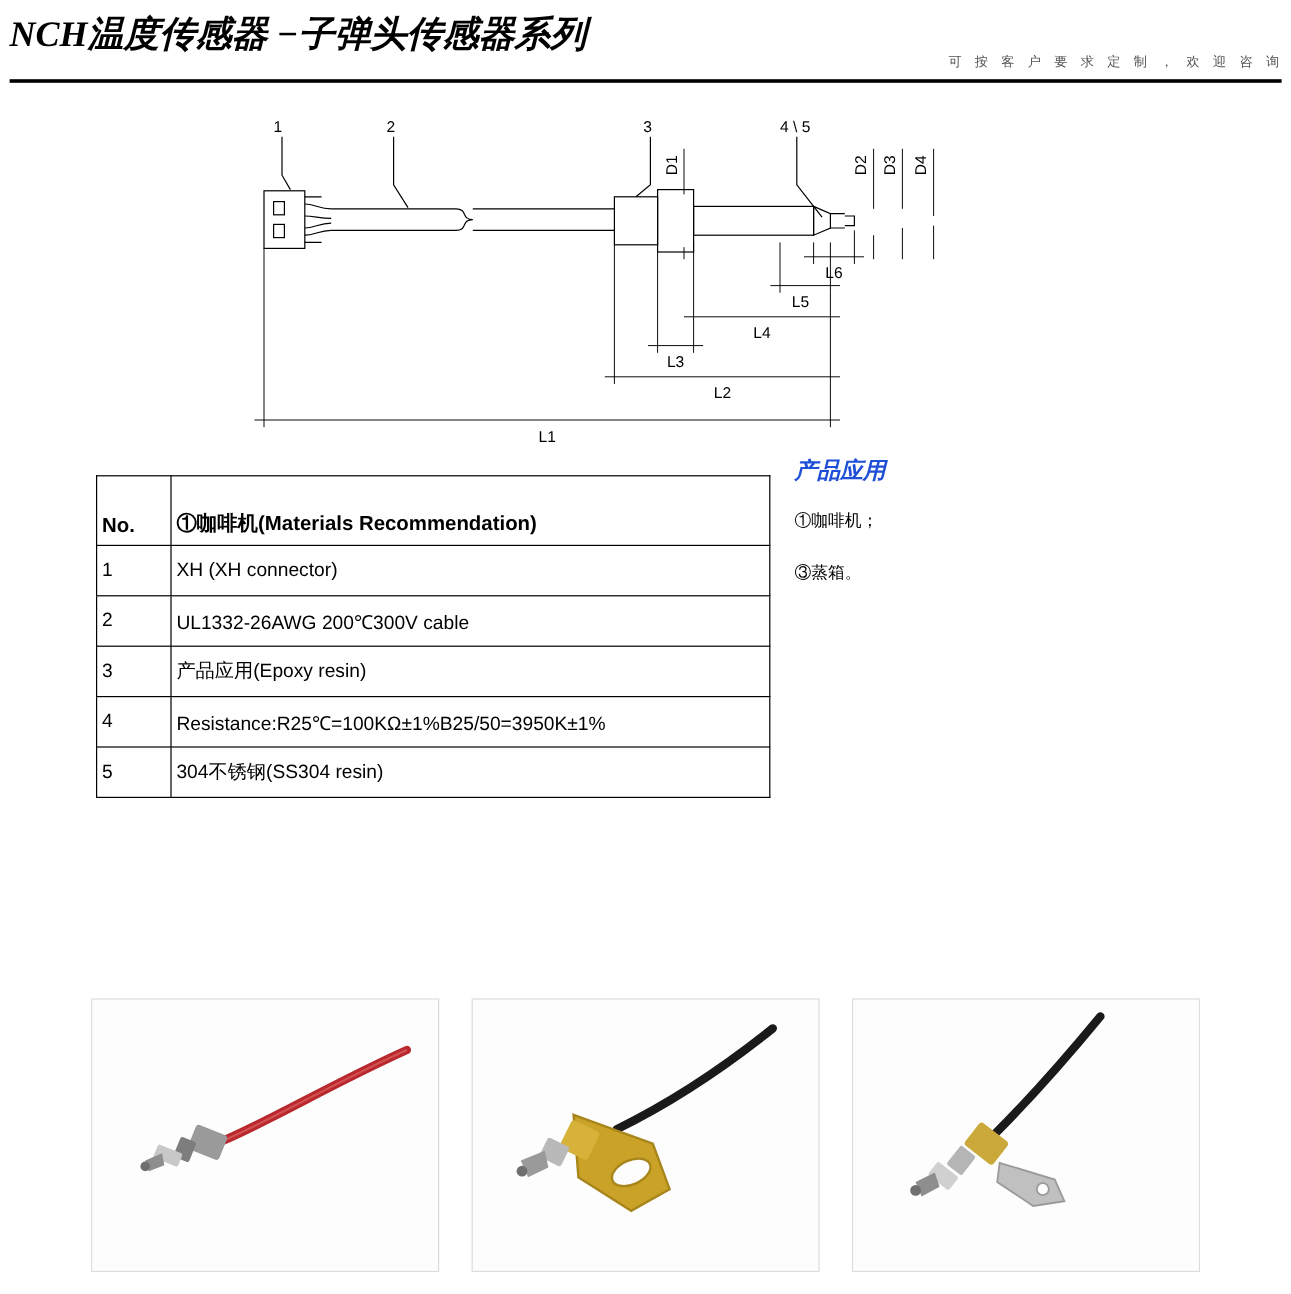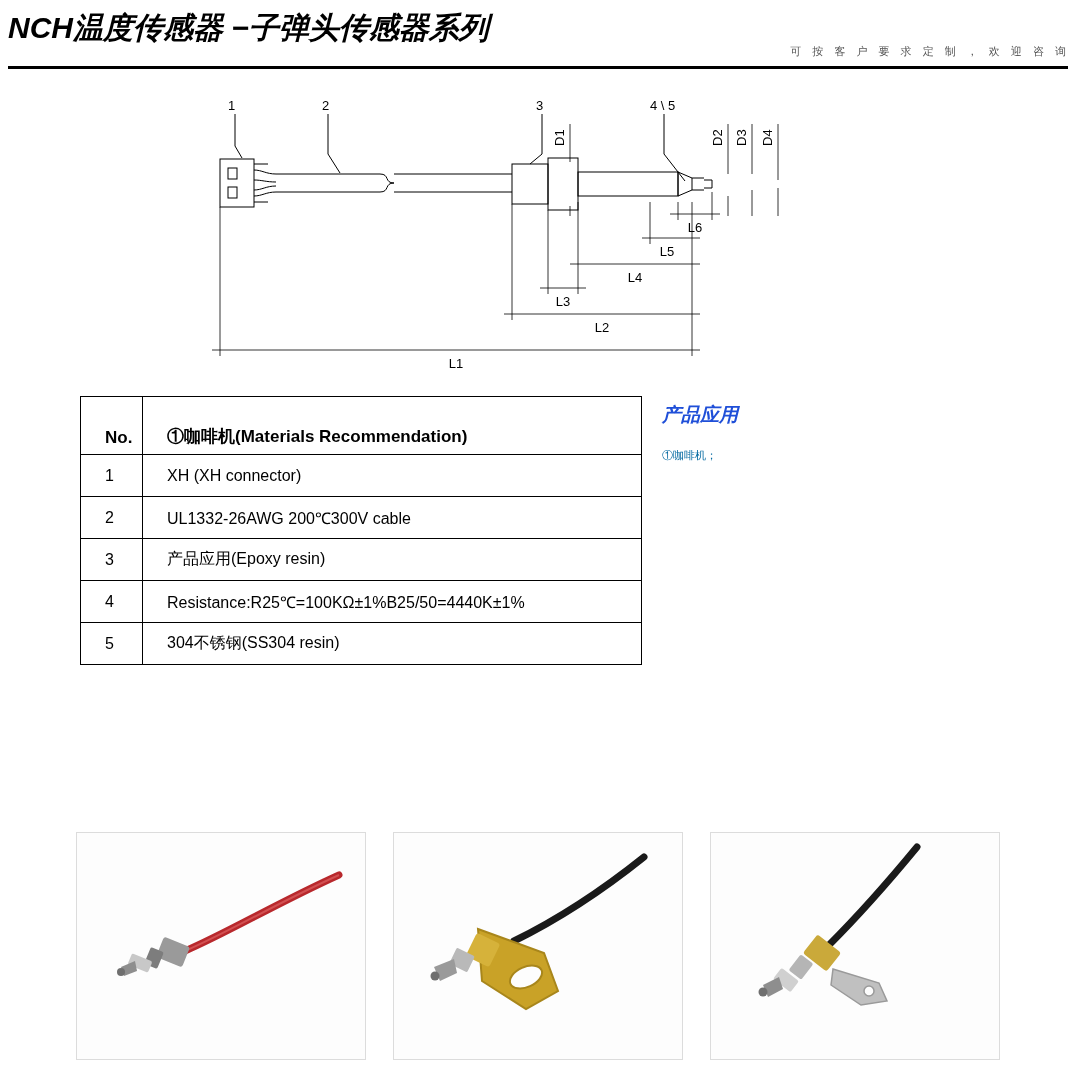--- a/index.html
+++ b/index.html
@@ -25,21 +25,21 @@
   }
   .header-title {
     position: absolute;
     left: 8px;
     top: 8px;
     font-size: 30px;
     font-weight: bold;
     font-style: italic;
     letter-spacing: 0px;
     white-space: nowrap;
-    font-family: Liberation Sans, sans-serif;
+    font-family: Liberation Serif, serif;
   }
   .header-note {
     position: absolute;
     right: 6px;
     top: 44px;
     font-size: 11px;
     color: #555;
     letter-spacing: 4px;
     white-space: nowrap;
   }
@@ -66,53 +66,53 @@
   .mat-table {
     position: absolute;
     left: 80px;
     top: 396px;
     width: 562px;
     border-collapse: collapse;
     table-layout: fixed;
   }
   .mat-table th, .mat-table td {
     border: 1px solid #000;
-    padding: 6px 24px;
+    padding: 6px 4px;
     text-align: left;
     vertical-align: middle;
     font-size: 16px;
     height: 42px;
     box-sizing: border-box;
   }
   .mat-table th {
     font-weight: bold;
     font-size: 17px;
     height: 58px;
     vertical-align: bottom;
   }
   .mat-table col.c-no { width: 62px; }
 
   
   .apps {
     position: absolute;
     left: 662px;
-    top: 402px;
+    top: 379px;
     width: 340px;
   }
   .apps-title {
     font-size: 19px;
     font-weight: bold;
     font-style: italic;
     color: #1f4fd8;
     margin-bottom: 20px;
   }
   .apps-item {
-    font-size: 11px;
+    font-size: 14px;
     margin-bottom: 26px;
-    color: #0369a1;
+    color: #000000;
   }
 
   
   .photos {
     position: absolute;
     left: 76px;
     top: 832px;
     width: 924px;
     height: 228px;
     display: flex;
@@ -257,32 +257,33 @@
     <tr>
       <td>2</td>
       <td>UL1332-26AWG 200℃300V cable</td>
     </tr>
     <tr>
       <td>3</td>
       <td>产品应用(Epoxy resin)</td>
     </tr>
     <tr>
       <td>4</td>
-      <td>Resistance:R25℃=100KΩ±1%B25/50=4440K±1%</td>
+      <td>Resistance:R25℃=100KΩ±1%B25/50=3950K±1%</td>
     </tr>
     <tr>
       <td>5</td>
       <td>304不锈钢(SS304 resin)</td>
     </tr>
   </tbody>
 </table>
 
 <div class="apps">
   <div class="apps-title">产品应用</div>
   <div class="apps-item">①咖啡机；</div>
+  <div class="apps-item">③蒸箱。</div>
 </div>
 
 <div class="photos">
 
   <div class="photo">
     <svg width="288" height="226" viewBox="0 0 288 226">
       <rect x="0" y="0" width="288" height="226" fill="#fdfdfd"></rect>
       <path d="M108,118 C150,100 200,70 262,42" stroke="#b8282c" stroke-width="7" fill="none" stroke-linecap="round"></path>
       <path d="M108,118 C150,100 200,70 262,42" stroke="#e26a6a" stroke-width="2" fill="none" opacity="0.6"></path>
       <rect x="82" y="108" width="28" height="22" rx="3" fill="#9a9a9a" transform="rotate(22 96 119)"></rect>

